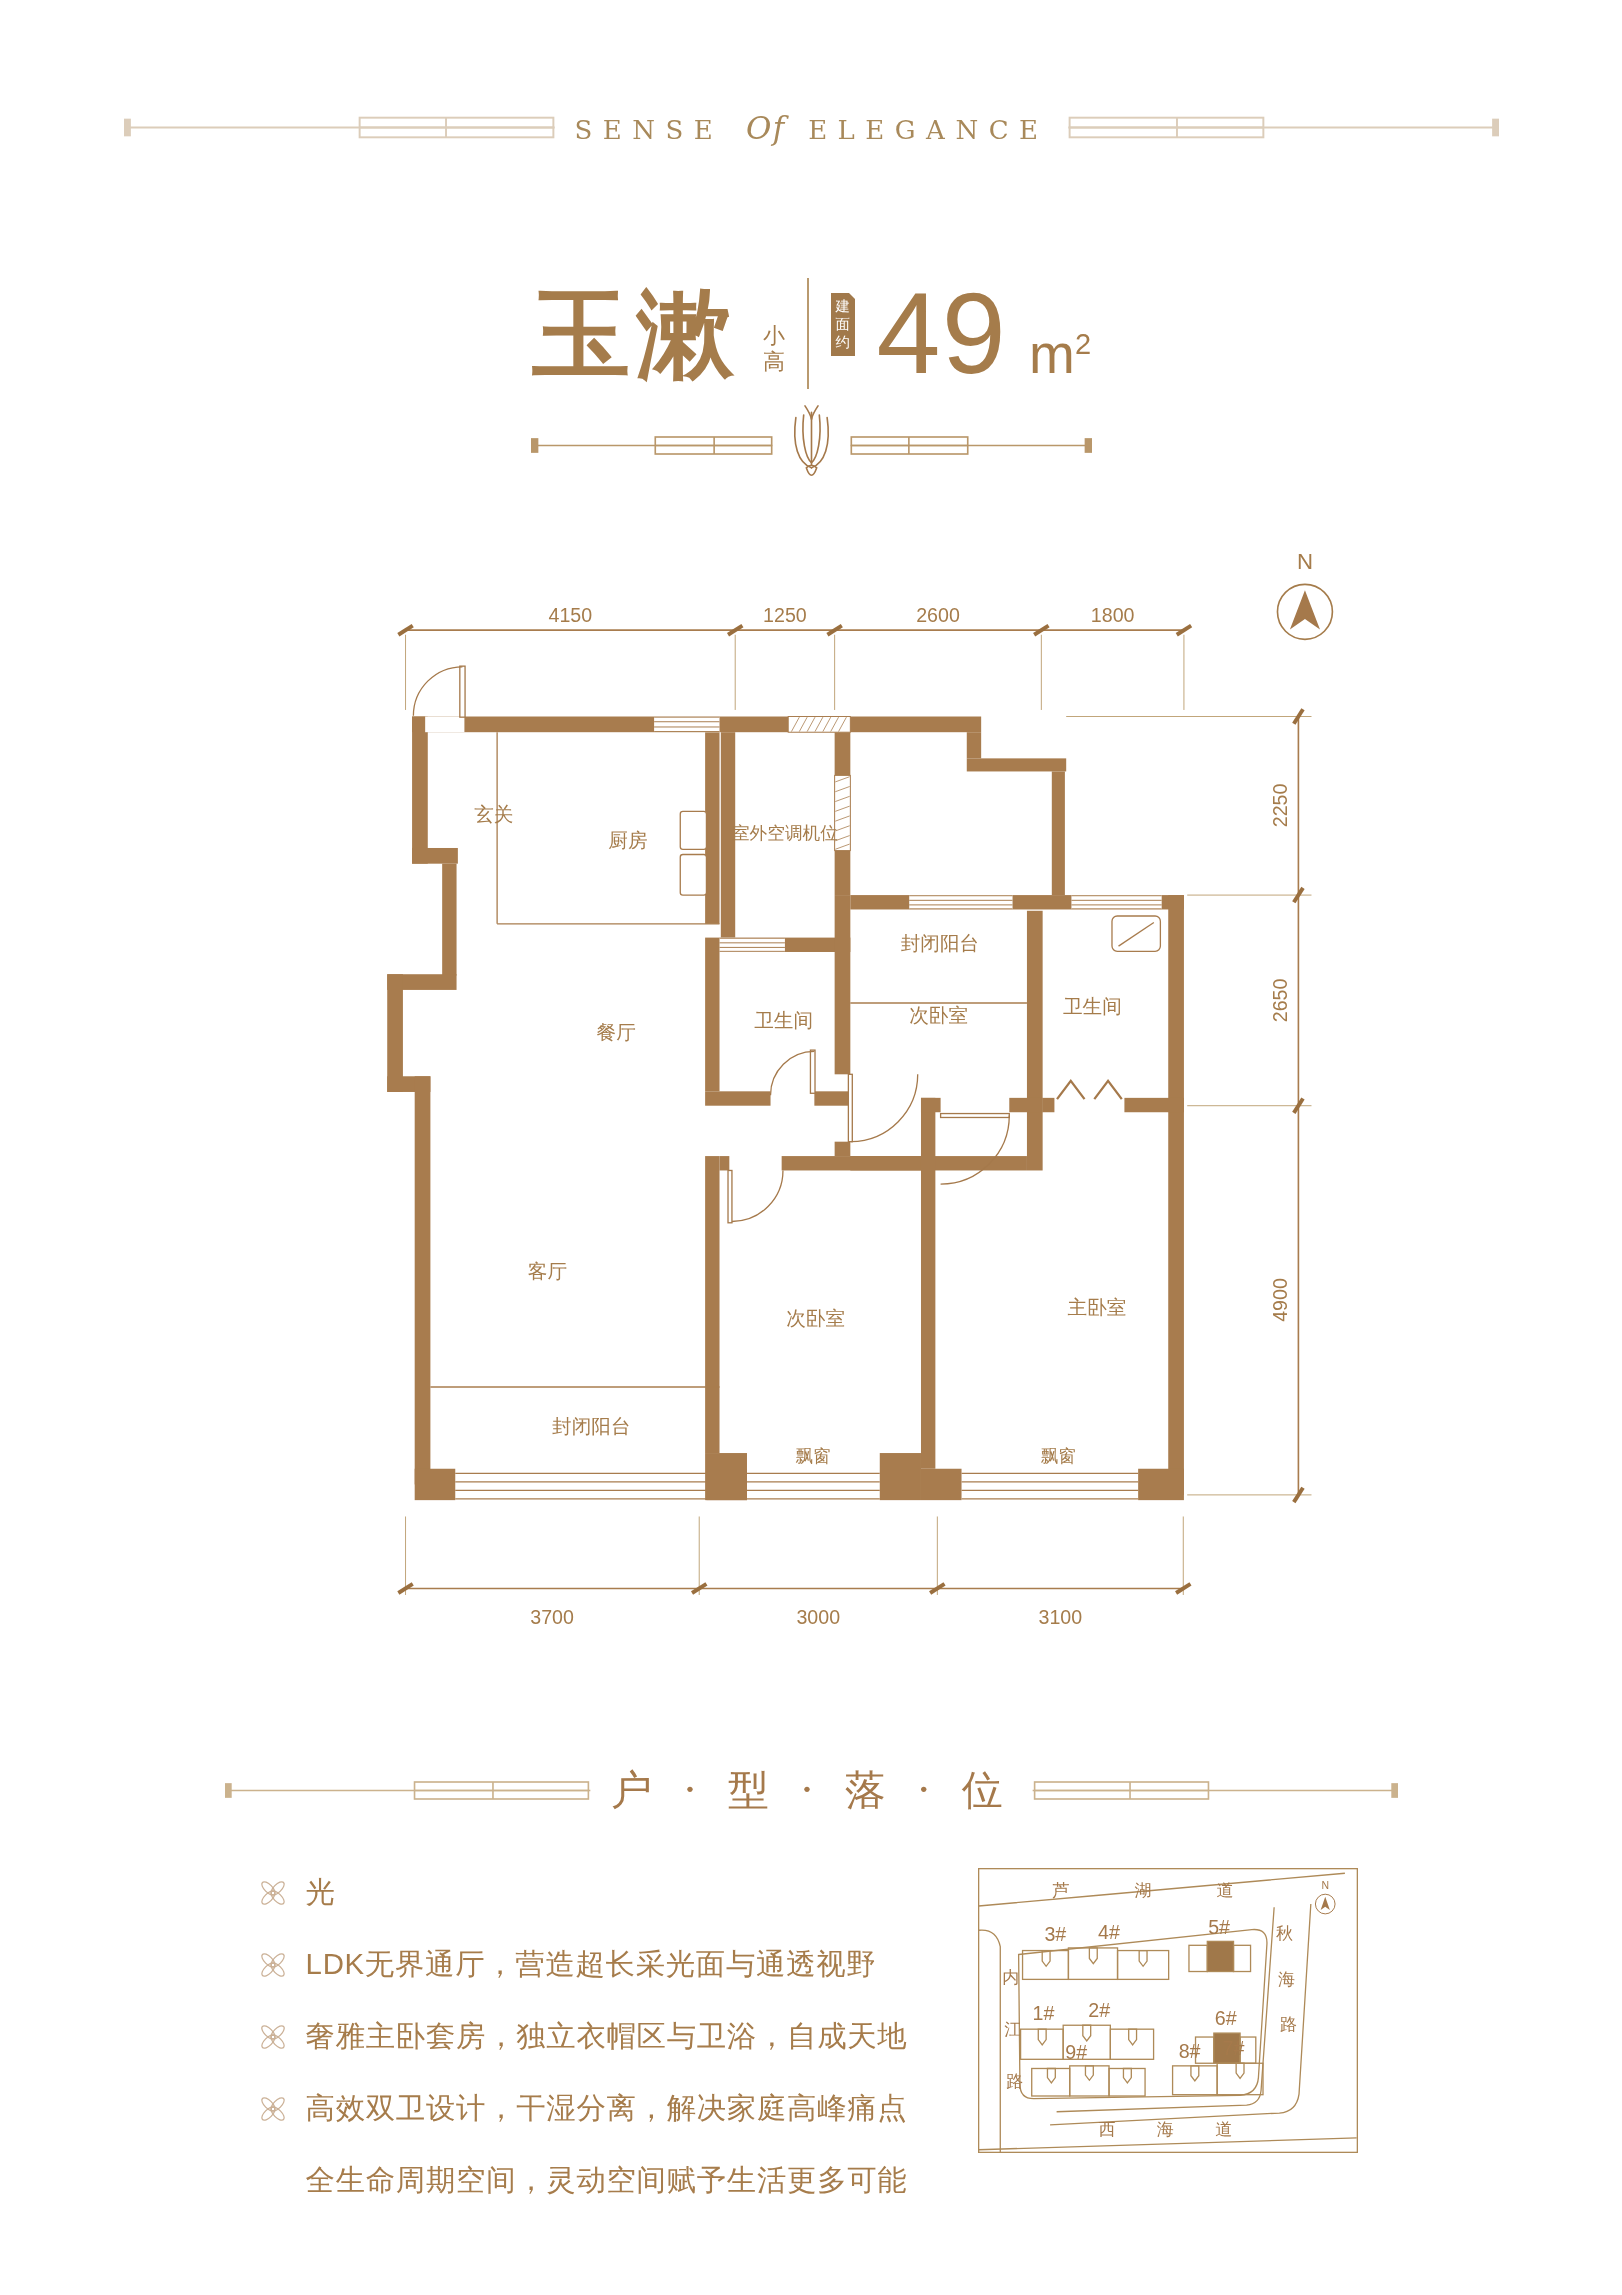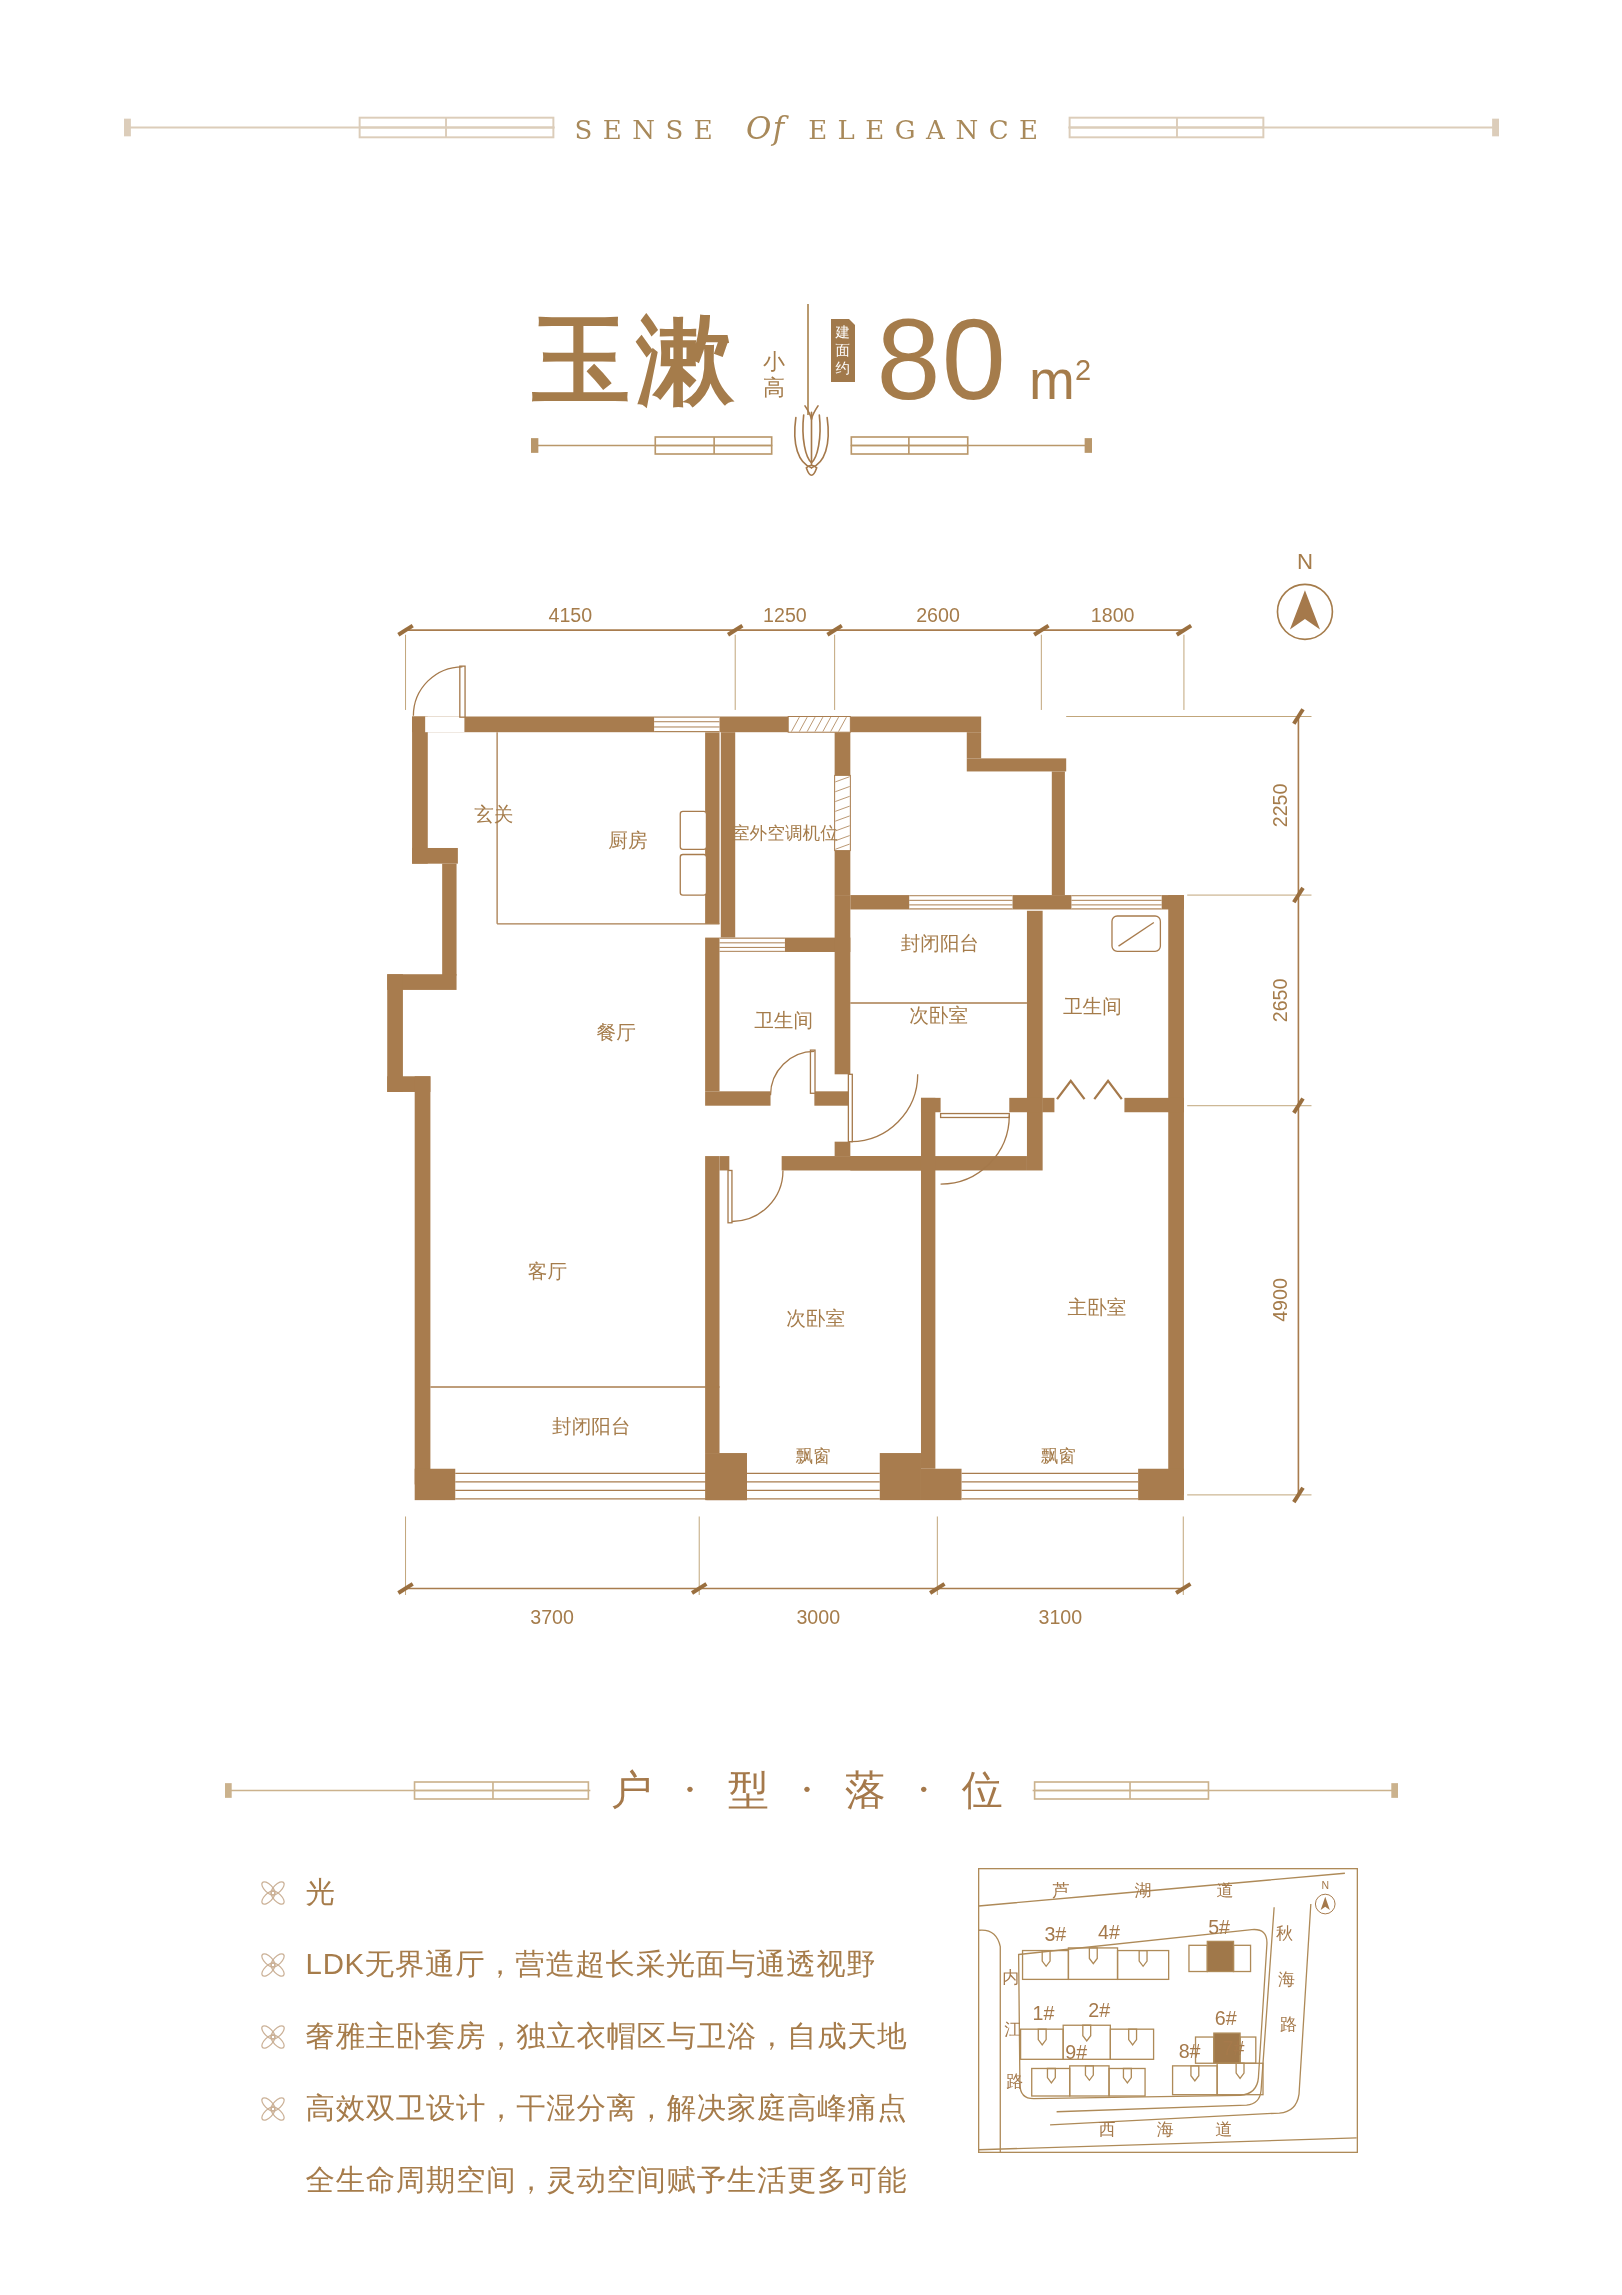--- a/index.html
+++ b/index.html
@@ -4,21 +4,21 @@
 <style>
   html,body{margin:0;padding:0;background:#fff;}
   #page{position:relative;width:1623px;height:2295px;background:#ffffff;overflow:hidden;
         font-family:"Liberation Sans",sans-serif;border-radius:21px;}
   .row{position:absolute;display:flex;align-items:center;justify-content:center;}
   
   #header{left:0;right:0;top:98px;height:59px;gap:18.3px;}
   #header .htxt{color:#A8895A;font-family:"DejaVu Serif",serif;font-size:26px;letter-spacing:10.5px;white-space:nowrap;}
   #header .hof{font-style:italic;font-size:31px;letter-spacing:1.3px;margin:0 3.9px;}
   
-  #titleband{left:0;right:0;top:284px;height:151px;gap:22px;align-items:center;}
+  #titleband{left:0;right:0;top:258px;height:151px;gap:22px;align-items:center;}
   .cn-title{font-family:"DejaVu Serif",serif;font-size:98px;font-weight:700;color:#A57C4B;letter-spacing:6.5px;line-height:1;}
   .subvert{display:flex;flex-direction:column;color:#A57C4B;font-size:22px;line-height:1.15;margin-top:30px;}
   .vbar{width:2px;height:111px;background:#B99A6F;}
   .badge{width:23.6px;height:63px;background:#A1794B;color:#fff;display:flex;flex-direction:column;
          align-items:center;justify-content:center;font-size:14.4px;line-height:1.25;position:relative;margin-top:-18.3px;}
   .badge:after{content:"";position:absolute;top:0;right:0;border-style:solid;border-width:0 6.5px 6.5px 0;border-color:transparent #fff transparent transparent;}
   .bignum{font-size:115px;color:#A57C4B;line-height:1;letter-spacing:1.3px;}
   .unit{font-size:55px;color:#A57C4B;line-height:1;margin-top:42px;}
   .unit sup{font-size:29px;vertical-align:super;}
   
@@ -65,21 +65,21 @@
     <span class="subvert">
       <span>小</span>
         <span>高</span>
     </span>
     <span class="vbar"></span>
     <span class="badge">
       <span>建</span>
         <span>面</span>
         <span>约</span>
     </span>
-    <span class="bignum">80</span>
+    <span class="bignum">49</span>
     <span class="unit"><span>m</span><sup>2</sup></span>
   </div>
 
   <div class="row" id="divider">
     <svg width="242" height="33" viewBox="0 0 370 50">
       <g stroke="#B9976A" fill="none" stroke-width="2.5">
         <rect x="1" y="15" width="9" height="20" fill="#B9976A"></rect>
         <line x1="10" y1="25" x2="369" y2="25"></line>
         <rect x="190" y="12" width="178" height="26"></rect>
         <line x1="190" y1="25" x2="368" y2="25"></line>

